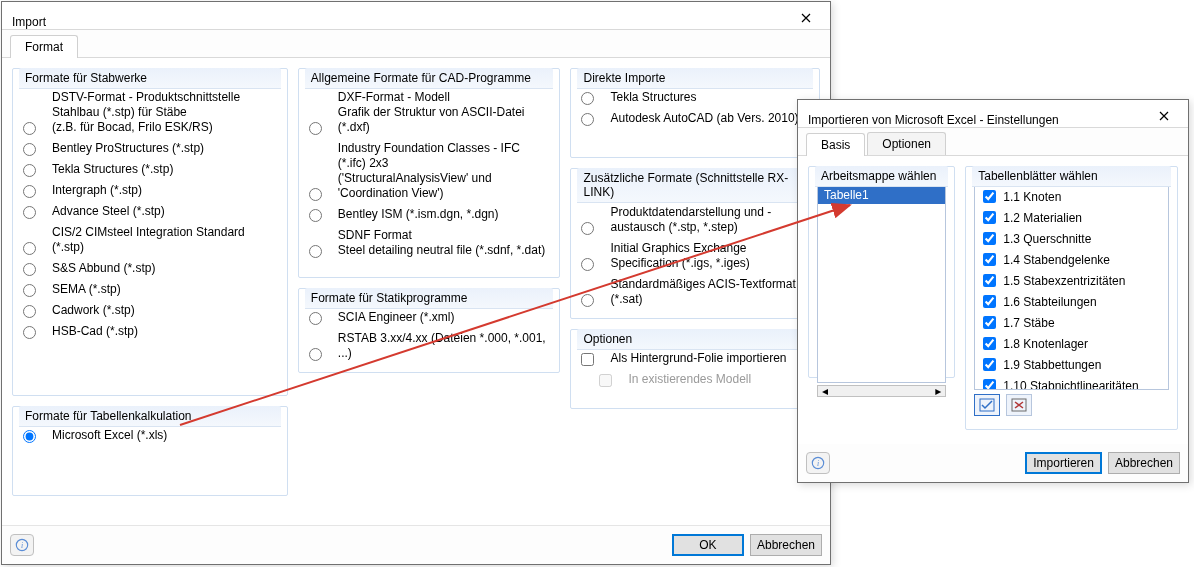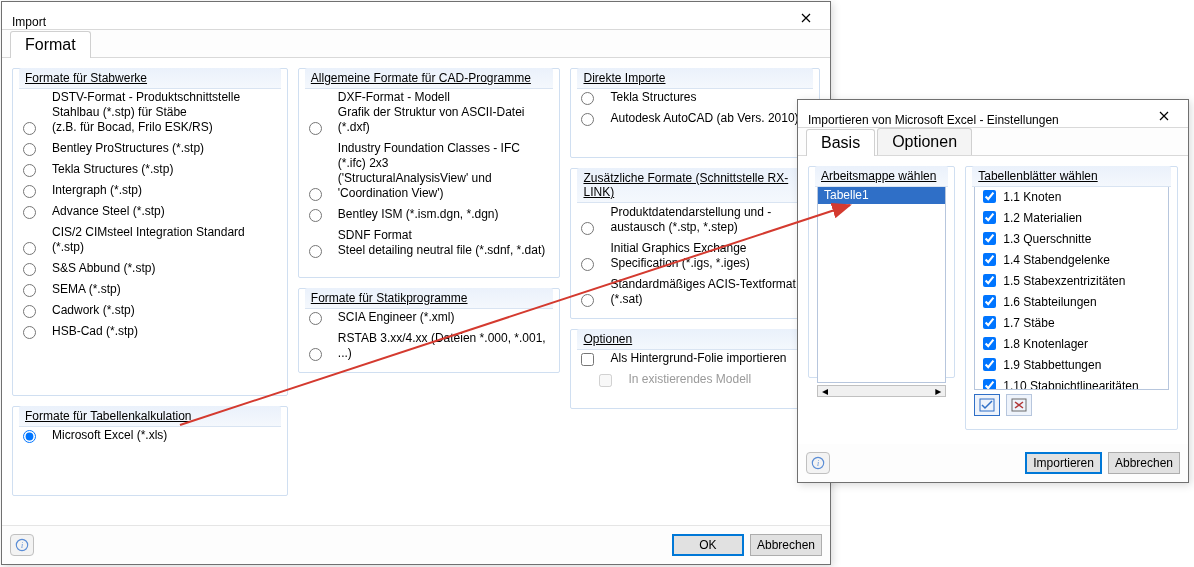--- a/index.html
+++ b/index.html
@@ -44,21 +44,21 @@
     padding: 6px 8px 0 8px;
     border-bottom: 1px solid #d9d9d9;
     height: 28px;
     background: #fdfdfd;
   }
   .tab {
     padding: 4px 14px;
     border: 1px solid #d0d0d0;
     border-bottom: none;
     background: #fff;
-    font-size: 16px;
+    font-size: 12px;
     border-top-left-radius: 3px;
     border-top-right-radius: 3px;
     margin-right: 2px;
     cursor: pointer;
   }
   .tab.active {
     background: #fff;
     position: relative;
     top: 1px;
   }
@@ -79,21 +79,20 @@
     position: absolute;
     top: -1px;
     left: 6px;
     right: 6px;
     background: linear-gradient(#eaf1fb,#f4f8fd);
     padding: 3px 6px;
     font-size: 12px;
     border-bottom: 1px solid #d9e4f2;
     border-top-left-radius: 2px;
     border-top-right-radius: 2px;
-    text-decoration: underline;
   }
   .groupbox .legend::after{
     content:"";
     position:absolute;
     right:6px;
     top:50%;
     width:0;height:0;
     border-left:4px solid transparent;
     border-right:4px solid transparent;
   }

